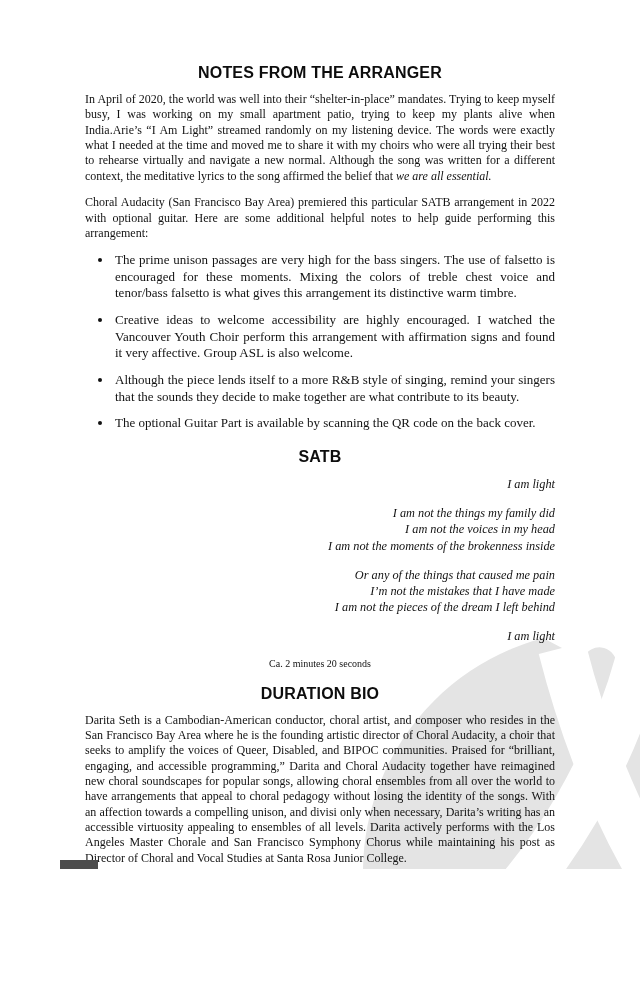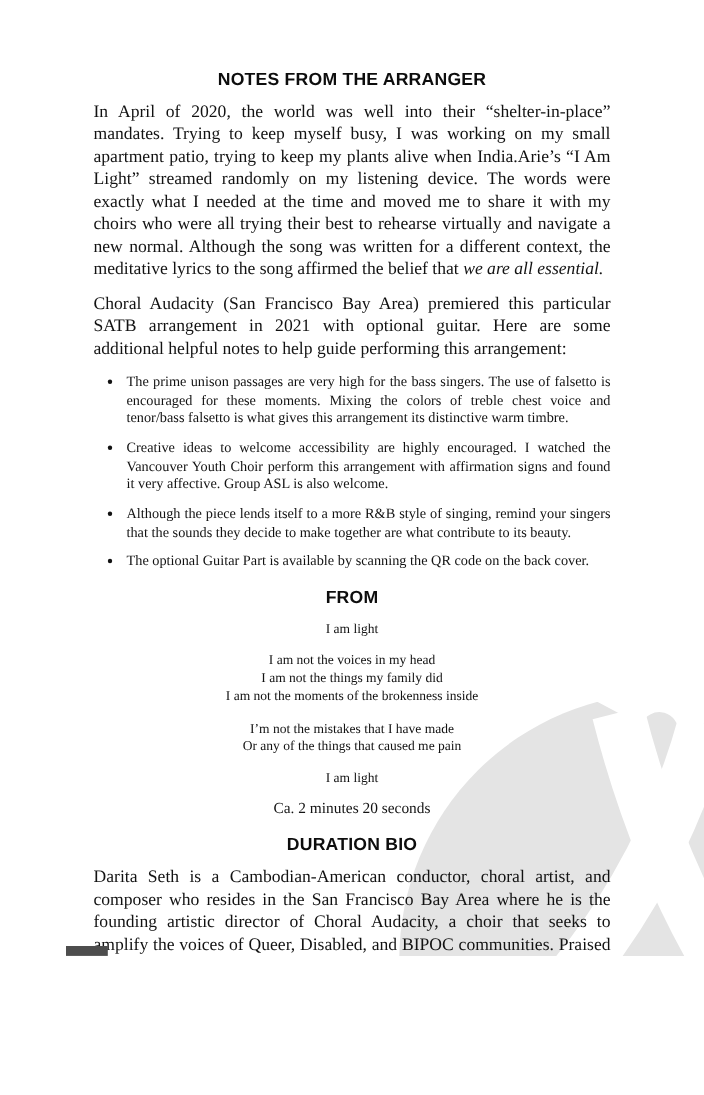--- a/index.html
+++ b/index.html
@@ -31,47 +31,48 @@
     font-family: "Liberation Sans", sans-serif;
     font-weight: bold;
     font-size: 16px;
     letter-spacing: 0.2px;
     text-align: center;
     margin: 0 0 10px 0;
     color: #0d0d0d;
   }
   .hd.mid { margin-top: 16px; }
   .body {
-    font-size: 16px;
+    font-size: 12px;
     line-height: 1.28;
     text-align: justify;
     margin: 0 0 11px 0;
   }
   .it { font-style: italic; }
   .b { font-weight: normal; }
   ul.bullets {
     margin: 2px 0 14px 0;
     padding-left: 28px;
     list-style: disc outside;
   }
   ul.bullets li {
     font-size: 13px;
     line-height: 1.28;
     text-align: justify;
     margin-bottom: 10px;
     padding-left: 2px;
   }
   .stanza { margin-bottom: 13px; }
   .lyric {
+    font-style: italic;
     font-size: 12.3px;
     line-height: 1.32;
-    text-align: center;
+    text-align: right;
   }
   .center-line {
-    font-size: 14px;
+    font-size: 10px;
     text-align: center;
     margin: 0 0 4px 0;
   }
   .footer-mark {
     position: absolute;
     left: 60px;
     bottom: 0;
     width: 38px;
     height: 9px;
     background: #4d4d4d;
@@ -89,42 +90,43 @@
     <path d="M232,48 C258,150 296,240 352,320" stroke="#ffffff" stroke-width="48" fill="none"></path>
     <path d="M310,58 C282,160 226,262 142,340" stroke="#ffffff" stroke-width="48" fill="none"></path>
   </svg>
 
   <div class="content">
 
     <h1 class="hd">NOTES FROM THE ARRANGER</h1>
 
     <p class="body"><span>In April of 2020, the world was well into their “shelter-in-place” mandates. Trying to keep myself busy, I was working on my small apartment patio, trying to keep my plants alive when India.Arie’s “I Am Light” streamed randomly on my listening device. The words were exactly what I needed at the time and moved me to share it with my choirs who were all trying their best to rehearse virtually and navigate a new normal. Although the song was written for a different context, the meditative lyrics to the song affirmed the belief that </span><span class="it">we are all essential.</span></p>
 
-    <p class="body">Choral Audacity (San Francisco Bay Area) premiered this particular SATB arrangement in 2021 with optional guitar. Here are some additional helpful notes to help guide performing this arrangement:</p>
+    <p class="body">Choral Audacity (San Francisco Bay Area) premiered this particular SATB arrangement in 2022 with optional guitar. Here are some additional helpful notes to help guide performing this arrangement:</p>
 
     <ul class="bullets">
       <li>The prime unison passages are very high for the bass singers. The use of falsetto is encouraged for these moments. Mixing the colors of treble chest voice and tenor/bass falsetto is what gives this arrangement its distinctive warm timbre.</li>
       <li>Creative ideas to welcome accessibility are highly encouraged. I watched the Vancouver Youth Choir perform this arrangement with affirmation signs and found it very affective. Group ASL is also welcome.</li>
       <li>Although the piece lends itself to a more R&amp;B style of singing, remind your singers that the sounds they decide to make together are what contribute to its beauty.</li>
       <li>The optional Guitar Part is available by scanning the QR code on the back cover.</li>
     </ul>
 
-    <h1 class="hd mid">FROM</h1>
+    <h1 class="hd mid">SATB</h1>
 
     <div class="stanza">
       <div class="lyric">I am light</div>
     </div>
     <div class="stanza">
+      <div class="lyric">I am not the things my family did</div>
       <div class="lyric">I am not the voices in my head</div>
-      <div class="lyric">I am not the things my family did</div>
       <div class="lyric">I am not the moments of the brokenness inside</div>
     </div>
     <div class="stanza">
+      <div class="lyric">Or any of the things that caused me pain</div>
       <div class="lyric">I’m not the mistakes that I have made</div>
-      <div class="lyric">Or any of the things that caused me pain</div>
+      <div class="lyric">I am not the pieces of the dream I left behind</div>
     </div>
     <div class="stanza">
       <div class="lyric">I am light</div>
     </div>
 
 
     <p class="center-line">Ca. 2 minutes 20 seconds</p>
 
     <h1 class="hd mid">DURATION BIO</h1>
 

